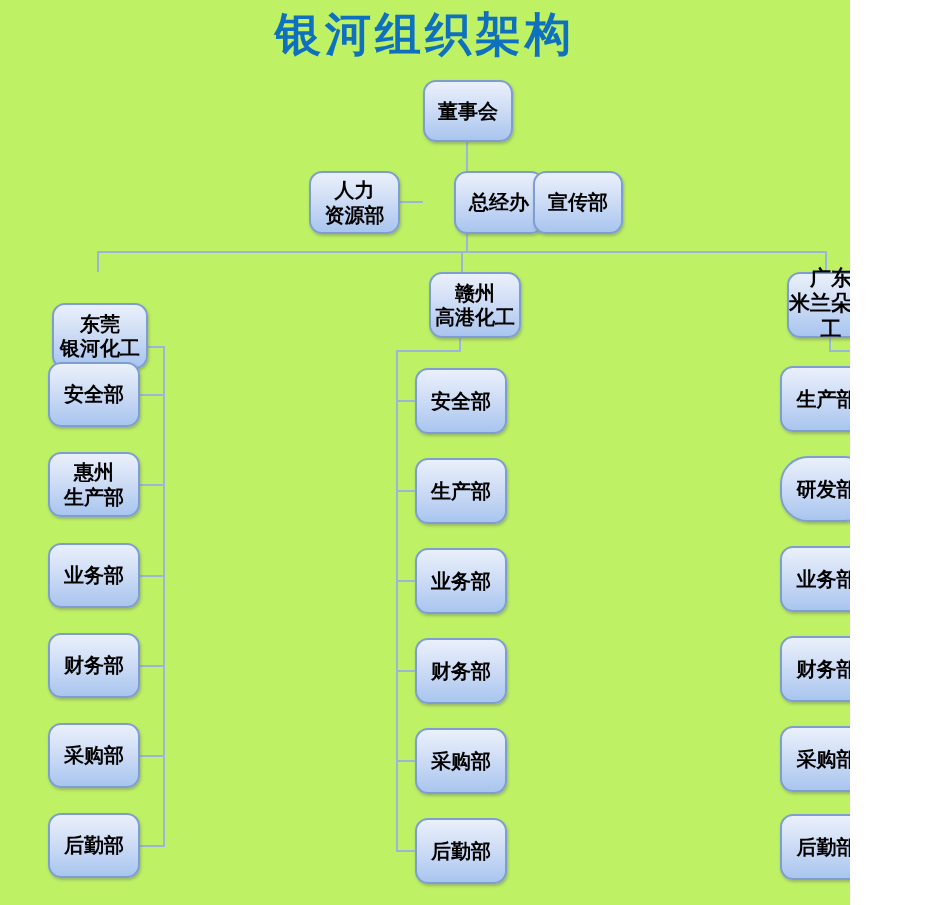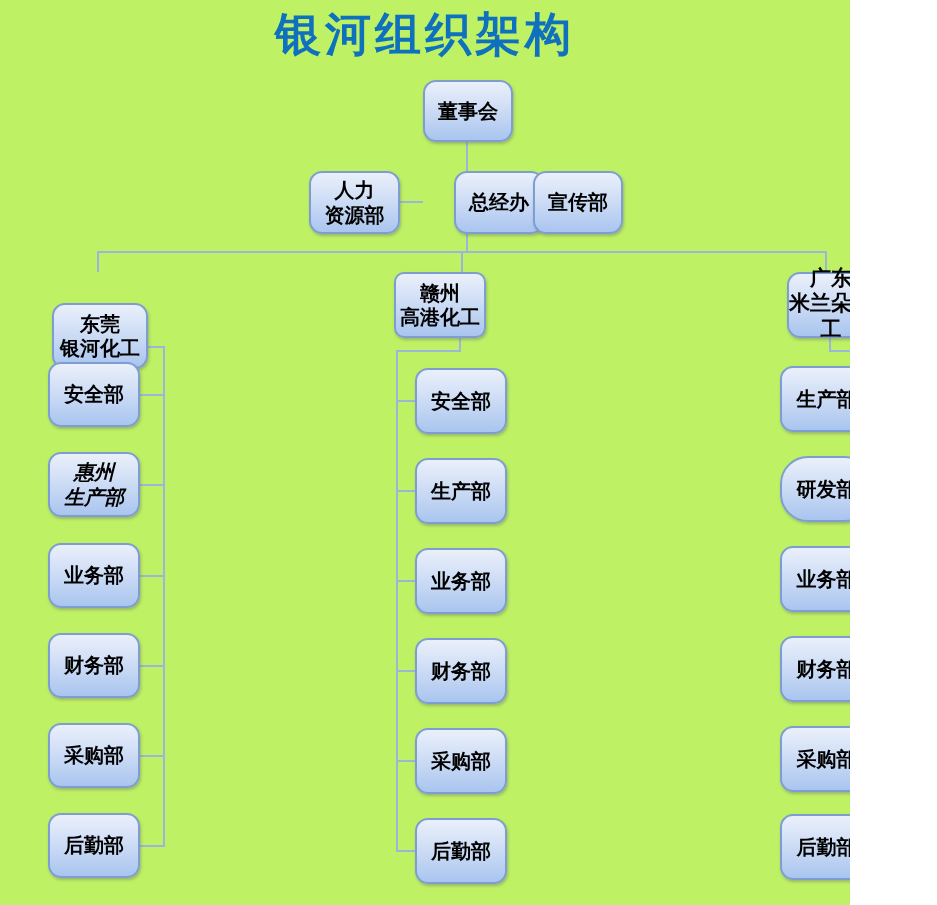--- a/index.html
+++ b/index.html
@@ -98,32 +98,32 @@
       <div class="node" style="left: 423px; top: 171px; width: 90px; height: 63px; margin-left: 31px;">
         <span class="node-label">总经办</span>
       </div>
       <div class="node" style="left: 533px; top: 171px; width: 90px; height: 63px;">
         <span class="node-label">宣传部</span>
       </div>
       <div class="node" style="left: 52px; top: 272px; width: 96px; height: 66px; margin-top: 31px;">
         <span class="node-label">东莞
 银河化工</span>
       </div>
-      <div class="node" style="left: 394px; top: 272px; width: 92px; height: 66px; border-radius: 10px;">
+      <div class="node" style="left: 429px; top: 272px; width: 92px; height: 66px;">
         <span class="node-label">赣州
 高港化工</span>
       </div>
       <div class="node" style="left: 787px; top: 272px; width: 88px; height: 66px;">
         <span class="node-label small">广东
 米兰朵化工</span>
       </div>
       <div class="node" style="left: 48px; top: 362px; width: 92px; height: 65px;">
         <span class="node-label">安全部</span>
       </div>
-      <div class="node" style="left: 48px; top: 452px; width: 92px; height: 65px; font-style: italic;">
+      <div class="node" style="left: 48px; top: 452px; width: 92px; height: 65px;">
         <span class="node-label">惠州
 生产部</span>
       </div>
       <div class="node" style="left: 48px; top: 543px; width: 92px; height: 65px;">
         <span class="node-label">业务部</span>
       </div>
       <div class="node" style="left: 48px; top: 633px; width: 92px; height: 65px;">
         <span class="node-label">财务部</span>
       </div>
       <div class="node" style="left: 48px; top: 723px; width: 92px; height: 65px;">

